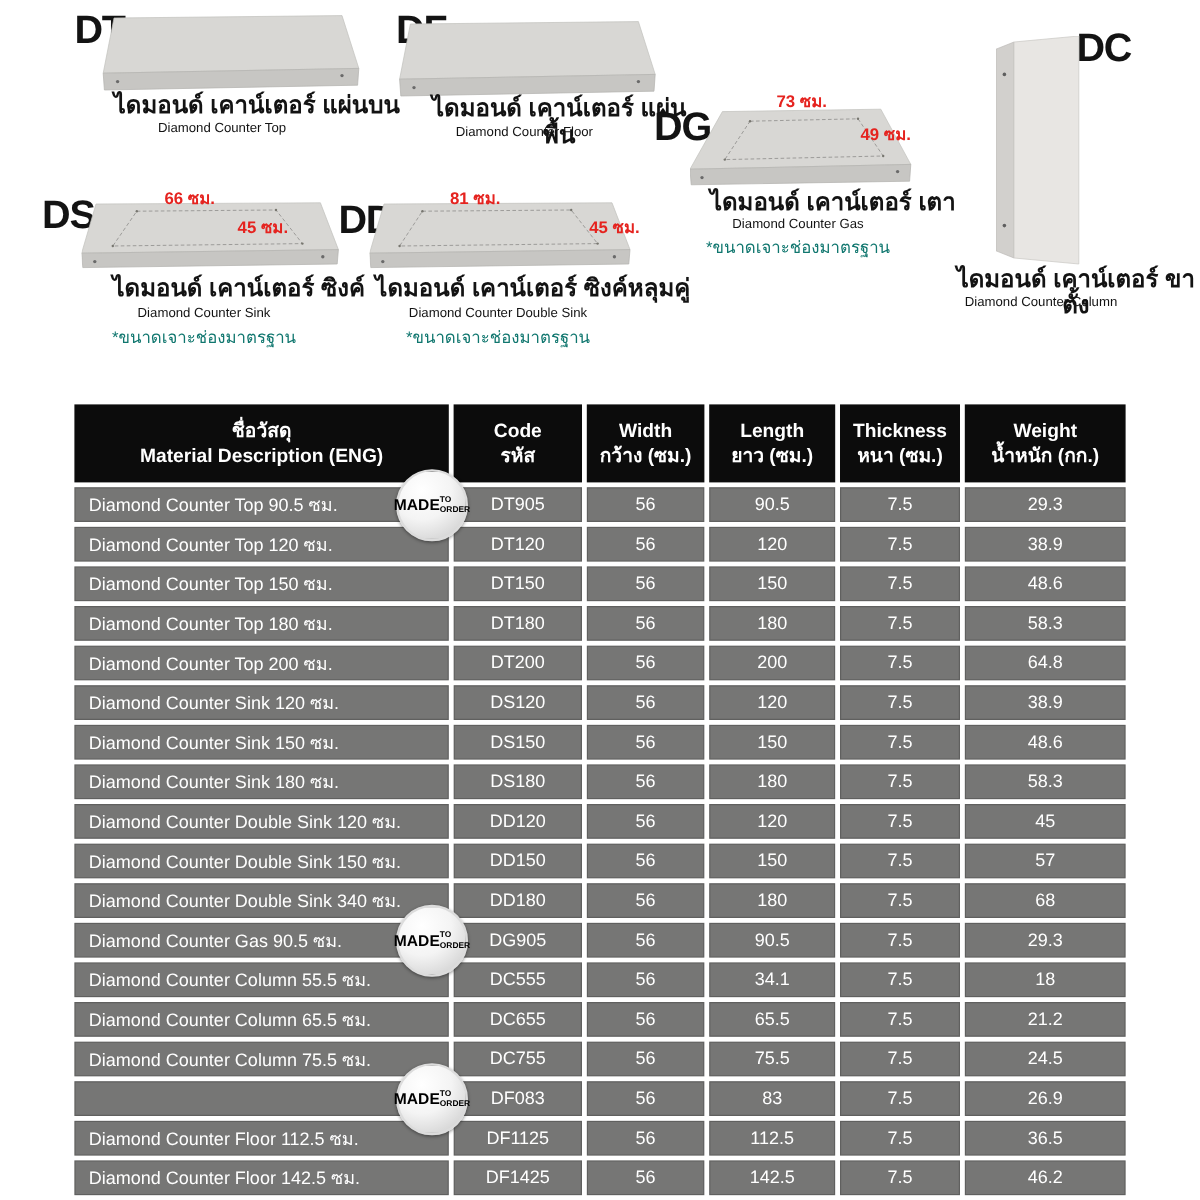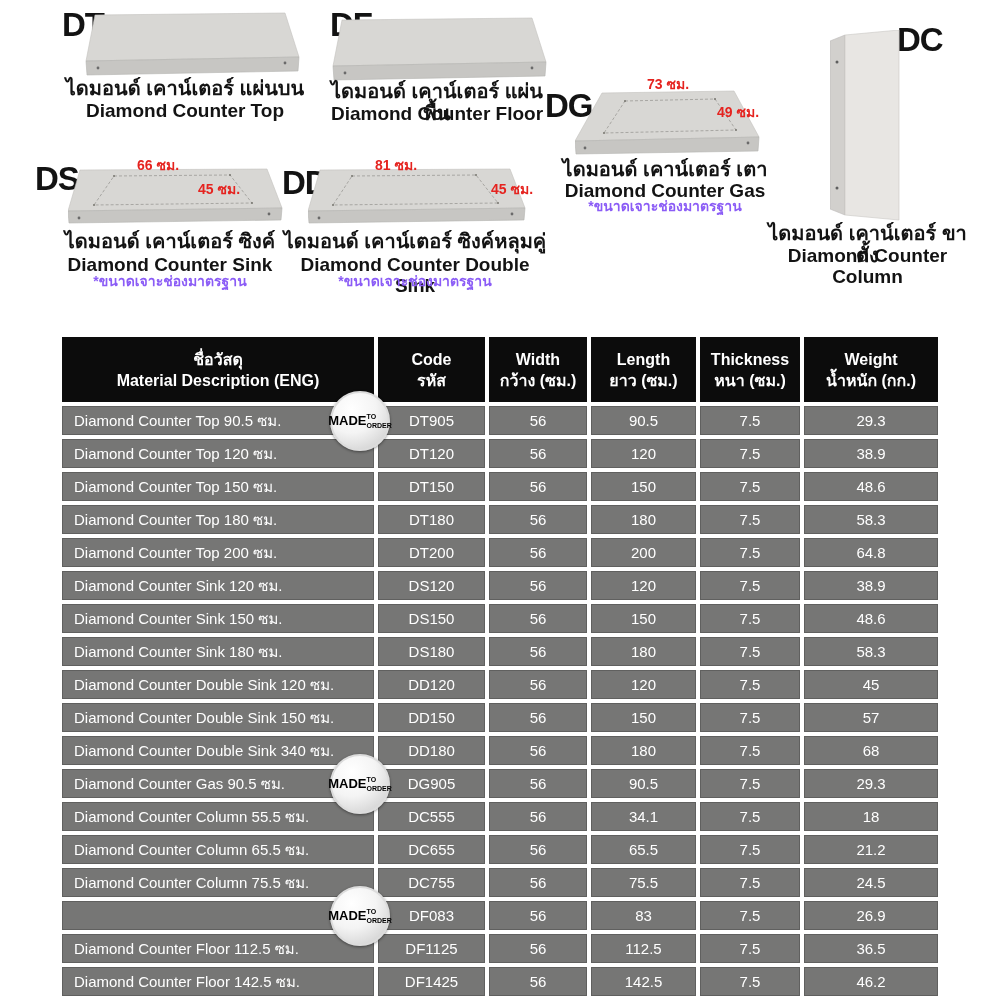--- a/index.html
+++ b/index.html
@@ -1,23 +1,23 @@
 <!DOCTYPE html>
 <html><head>
 <meta charset="utf-8">
 <style>
   html,body{margin:0;padding:0;background:#ffffff;}
   .canvas{position:relative;width:1000px;height:1000px;background:#ffffff;overflow:hidden;
           font-family:"Liberation Sans",sans-serif;}
   .fig{position:absolute;}
   .pcode{position:absolute;font-size:33px;font-weight:bold;color:#131313;letter-spacing:-1px;line-height:1;}
   .slab{position:absolute;}
-  .cap-th{position:absolute;width:100%;text-align:center;font-weight:bold;font-size:20px;color:#131313;line-height:1.1;}
-  .cap-en{position:absolute;width:100%;text-align:center;font-weight:bold;font-size:19px;color:#131313;line-height:1.1;}
-  .cap-note{position:absolute;width:100%;text-align:center;font-weight:bold;font-size:14px;color:#8b5cf6;line-height:1.1;}
+  .cap-th{position:absolute;width:100%;text-align:center;font-weight:bold;font-size:20px;color:#131313;line-height:1.1;margin-left:29px;}
+  .cap-en{position:absolute;width:100%;text-align:center;font-weight:normal;font-size:11px;color:#131313;line-height:1.1;}
+  .cap-note{position:absolute;width:100%;text-align:center;font-weight:normal;font-size:14px;color:#0f766e;line-height:1.1;}
   .dim{position:absolute;font-weight:bold;font-size:14px;color:#e5231f;line-height:1;white-space:nowrap;}
 
   .spec-table{position:absolute;left:62px;top:337px;display:grid;
               grid-template-columns:312px 107px 98px 105px 100px 134px;
               grid-template-rows:65px;grid-auto-rows:29px;gap:4px;}
   .hcell{background:#0c0c0c;color:#ffffff;display:flex;flex-direction:column;justify-content:center;
          align-items:center;font-weight:bold;font-size:16px;line-height:21px;text-align:center;}
   .cell{background:#767675;color:#ffffff;font-size:15px;display:flex;align-items:center;justify-content:center;
         box-shadow:inset 0 0 0 1px rgba(0,0,0,0.18);}
   .c-desc{justify-content:flex-start;padding-left:12px;position:relative;overflow:visible;}

